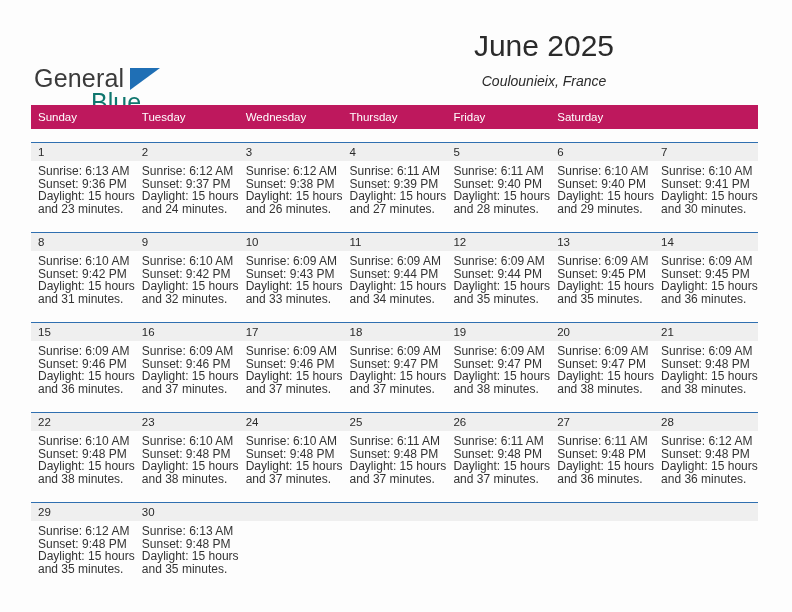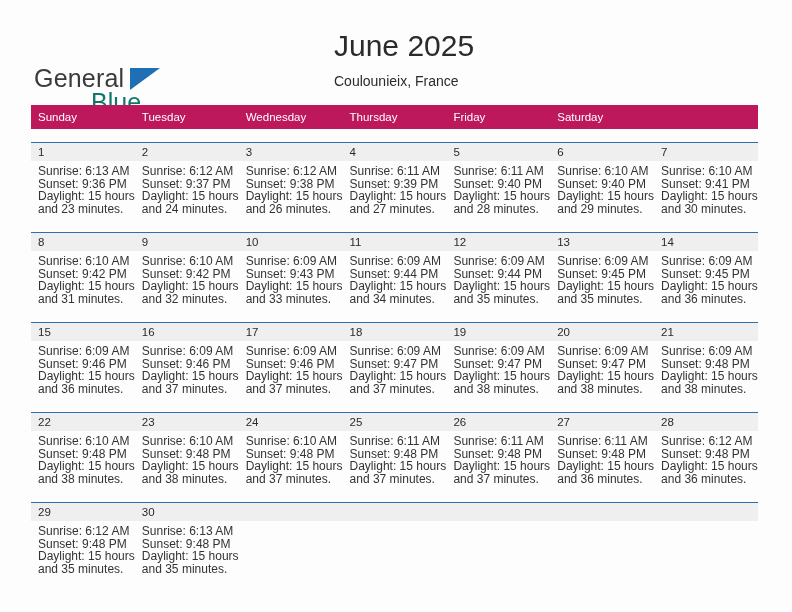--- a/index.html
+++ b/index.html
@@ -30,29 +30,29 @@
     width:0;height:0;
     border-top:22px solid #1f6fb5;
     border-right:30px solid transparent;
   }
   .logo-blue{
     position:absolute;left:57px;top:24px;
     font-size:25px;color:#0f766e;line-height:28px;
   }
   .title-wrap{
     position:absolute;right:38px;top:28px;
-    text-align:left;width:420px;
+    text-align:center;width:420px;
   }
   .cal-title{
     font-size:30px;font-weight:400;color:#2b2b2b;
     line-height:36px;white-space:nowrap;
   }
   .cal-sub{
     margin-top:8px;
-    font-size:14px;color:#2b2b2b;line-height:18px;white-space:nowrap;
+    font-size:14px;color:#2b2b2b;line-height:18px;white-space:nowrap;font-style:italic;
   }
 
   
   .cal{
     position:absolute;left:31px;top:105px;
     width:727px;
   }
   .dow-row{display:flex;background:#be185d;}
   .dow{
     width:103.85px;

